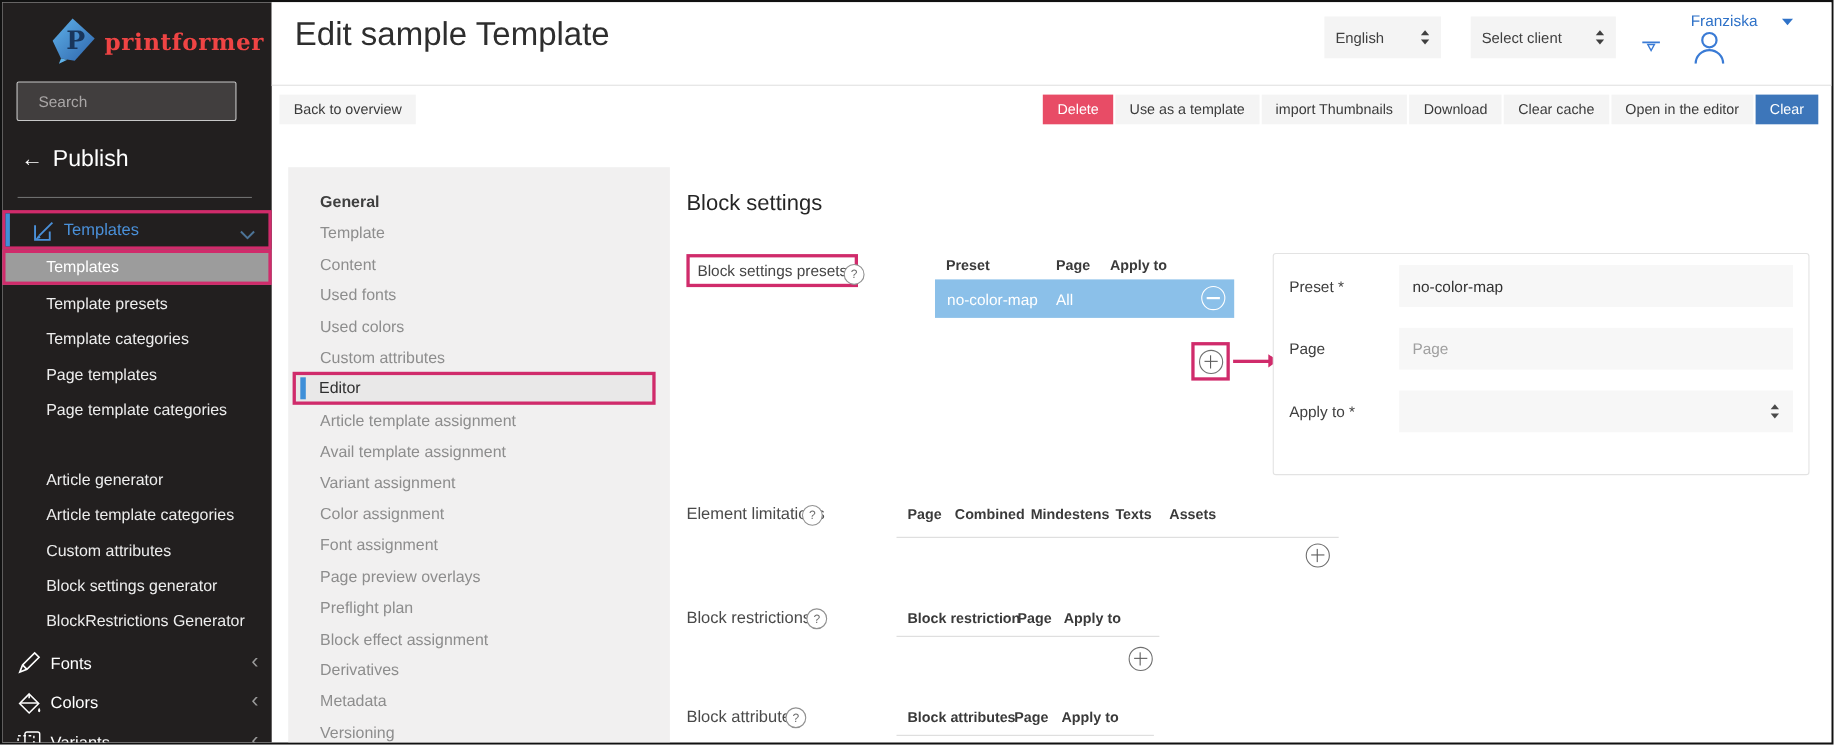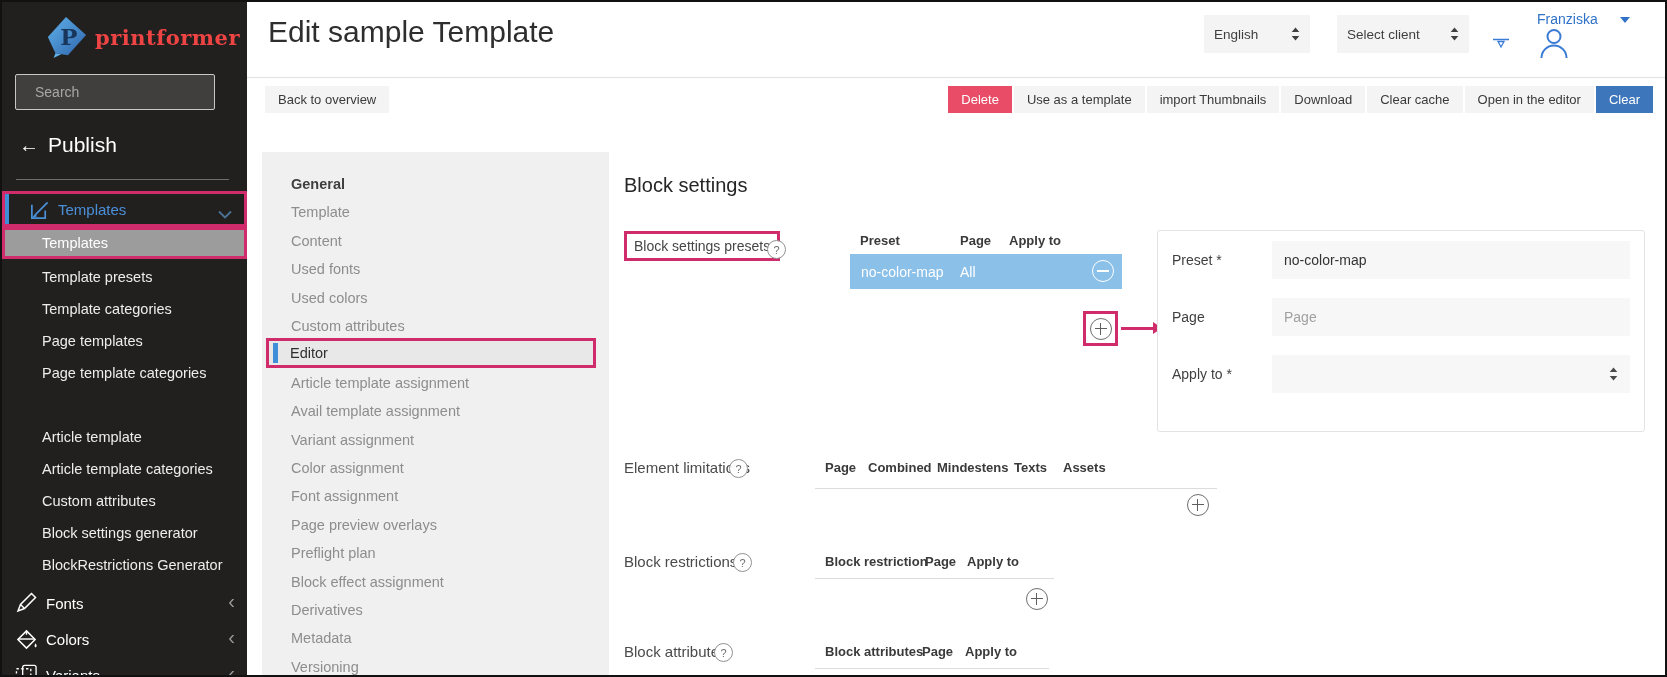--- a/index.html
+++ b/index.html
@@ -39,21 +39,21 @@
   .sel-lang{left:1202px;width:106px;align-items:center;}
   .sel-client{left:1335px;width:132px;}
   .caret-glyph{position:absolute;left:1490px;top:33px;}
   .user-name{position:absolute;left:1535px;top:9px;color:#2f72c8;font-size:14px;display:flex;align-items:center;cursor:pointer;}
   .user-name .tri{width:0;height:0;border-left:5px solid transparent;border-right:5px solid transparent;
                   border-top:6px solid #2f72c8;margin-left:22px;margin-top:2px;}
   .user-icon{position:absolute;left:1536px;top:25px;cursor:pointer;}
   
   .btn{height:27px;line-height:27px;padding:0 13px;font-size:13px;background:#f4f4f4;color:#3a3a3a;
        border:none;cursor:pointer;font-family:"Liberation Sans",sans-serif;white-space:nowrap;}
-  .btn-back{position:absolute;left:263px;top:84px;text-align:right;}
+  .btn-back{position:absolute;left:252px;top:84px;text-align:right;}
   .toolbar-right{position:absolute;right:12px;top:84px;display:flex;gap:2px;}
   .btn-delete{background:#e84c66;color:#fff;}
   .btn-save{background:#3d76ba;color:#fff;}
   
   .settings-nav{position:absolute;left:260px;top:150px;width:347px;bottom:0;background:#f1f0f0;}
   .nav-item{position:absolute;left:0;right:0;height:28px;line-height:28px;padding-left:29px;
             box-sizing:border-box;font-size:14.5px;color:#8d8d8d;cursor:pointer;}
   .nav-item.first{color:#3f3f3f;font-weight:bold;}
   .nav-item.selected{left:4px;right:auto;width:330px;height:30px;line-height:24px;background:#e9e8e8;
                      border:3px solid #d02b6b;color:#2f2f2f;padding-left:21px;}
@@ -144,21 +144,21 @@
       </span>
     </div>
 
     <div class="sub-selected">
       <span>Templates</span>
     </div>
     <div class="sub-item" style="top:259px">Template presets</div>
     <div class="sub-item" style="top:291px">Template categories</div>
     <div class="sub-item" style="top:323px">Page templates</div>
     <div class="sub-item" style="top:355px">Page template categories</div>
-    <div class="sub-item" style="top:419px">Article template</div>
+    <div class="sub-item" style="top:419px">Article generator</div>
     <div class="sub-item" style="top:451px">Article template categories</div>
     <div class="sub-item" style="top:483px">Custom attributes</div>
     <div class="sub-item" style="top:515px">Block settings generator</div>
     <div class="sub-item" style="top:547px">BlockRestrictions Generator</div>
 
     <div class="side-group" style="top:585px">
       <span class="gicon">
         <svg width="22" height="22" viewBox="0 0 22 22" fill="none" stroke="#fff" stroke-width="1.5">
           <path d="M3 19 L5.5 12.5 L16.5 1.5 L20.5 5.5 L9.5 16.5 Z"></path>
             <path d="M5.5 12.5 l4 4"></path>

